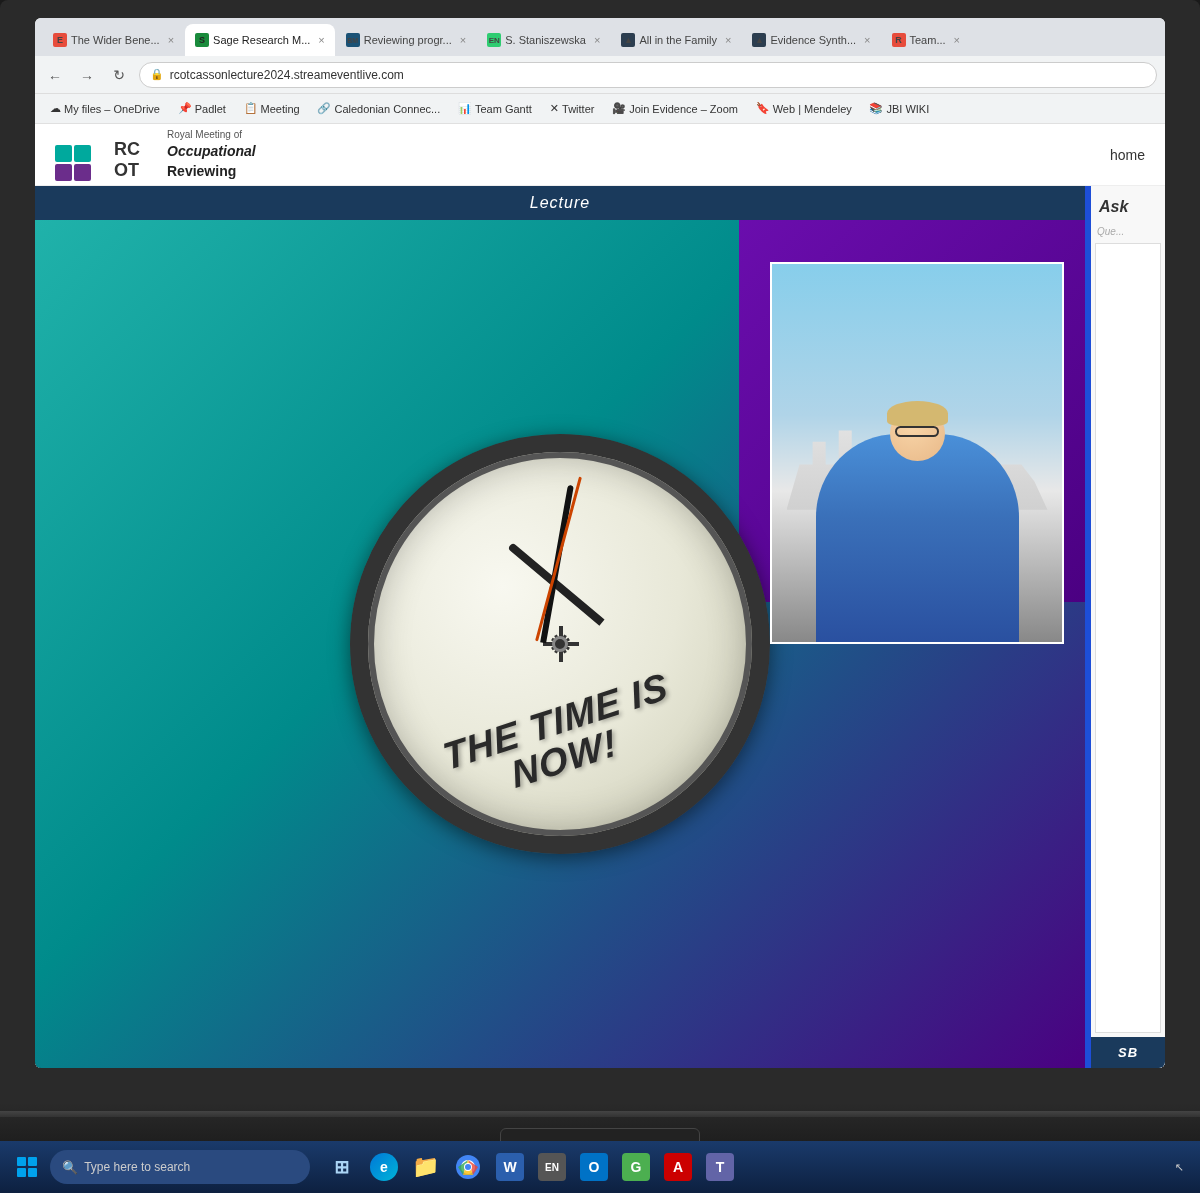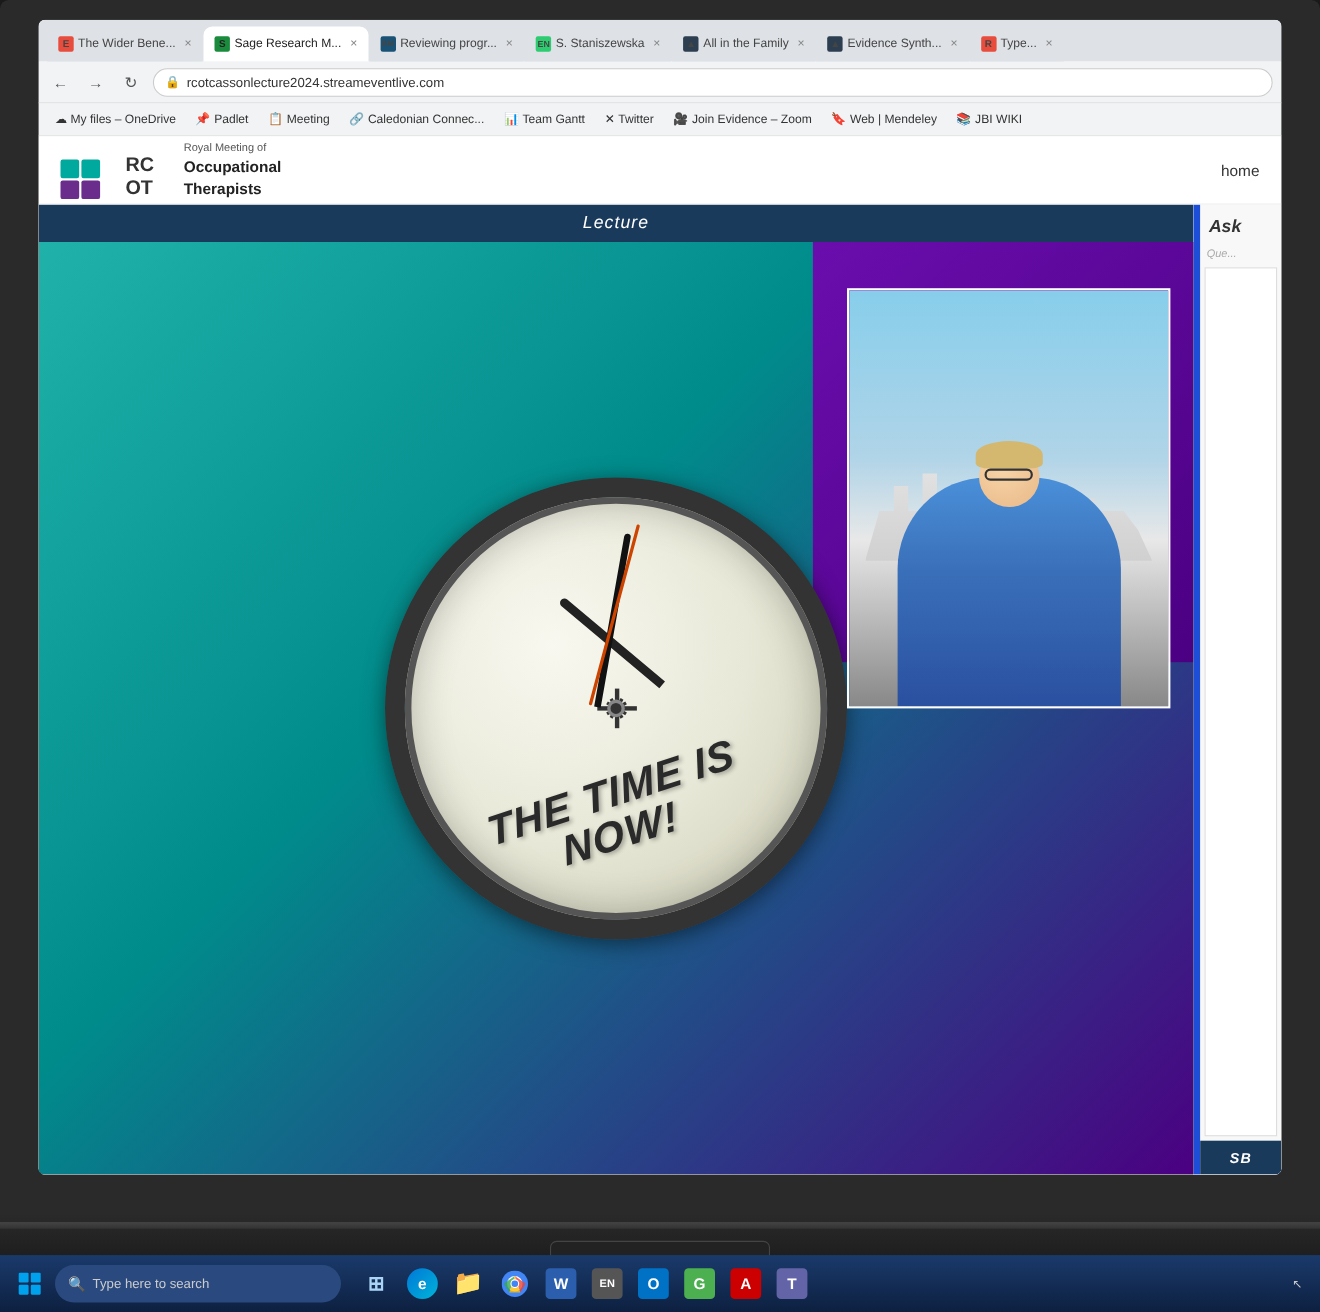--- a/index.html
+++ b/index.html
@@ -670,21 +670,21 @@
           <span>All in the Family</span>
           <span class="tab-close">×</span>
         </div>
         <div class="tab">
           <div class="tab-favicon" style="background:#2c3e50;">▲</div>
           <span>Evidence Synth...</span>
           <span class="tab-close">×</span>
         </div>
         <div class="tab">
           <div class="tab-favicon" style="background:#e74c3c;">R</div>
-          <span>Type...</span>
+          <span>Team...</span>
           <span class="tab-close">×</span>
         </div>
       </div>
 
       <div class="address-bar">
         <div class="nav-btn">←</div>
         <div class="nav-btn">→</div>
         <div class="nav-btn">↻</div>
         <div class="url-box">
           <span class="url-icon">🔒</span>
@@ -737,22 +737,22 @@
           <div class="rcot-logo">
             <div class="rcot-squares">
               <div class="rcot-sq" style="background:#00a99d;"></div>
               <div class="rcot-sq" style="background:#00a99d;"></div>
               <div class="rcot-sq" style="background:#6b2d8b;"></div>
               <div class="rcot-sq" style="background:#6b2d8b;"></div>
             </div>
             <div style="font-size:18px;font-weight:900;color:#333;margin-right:4px;">RC<br>OT</div>
             <div class="rcot-text">
               <div style="font-size:10px;color:#555;">Royal Meeting of</div>
-              <div style="font-size:14px;font-weight:bold;color:#222;">Occupational</div>
-              <div style="font-size:14px;font-weight:bold;color:#222;">Therapists</div>
+              <div style="font-size:14px;font-weight:bold;color:#222;font-style:italic;">Occupational</div>
+              <div style="font-size:14px;font-weight:bold;color:#222;">Reviewing</div>
             </div>
           </div>
           <div class="rcot-nav">home</div>
         </div>
 
         <div class="main-area">
 
           <div class="stream-panel">
 
             <div class="lecture-bar">

